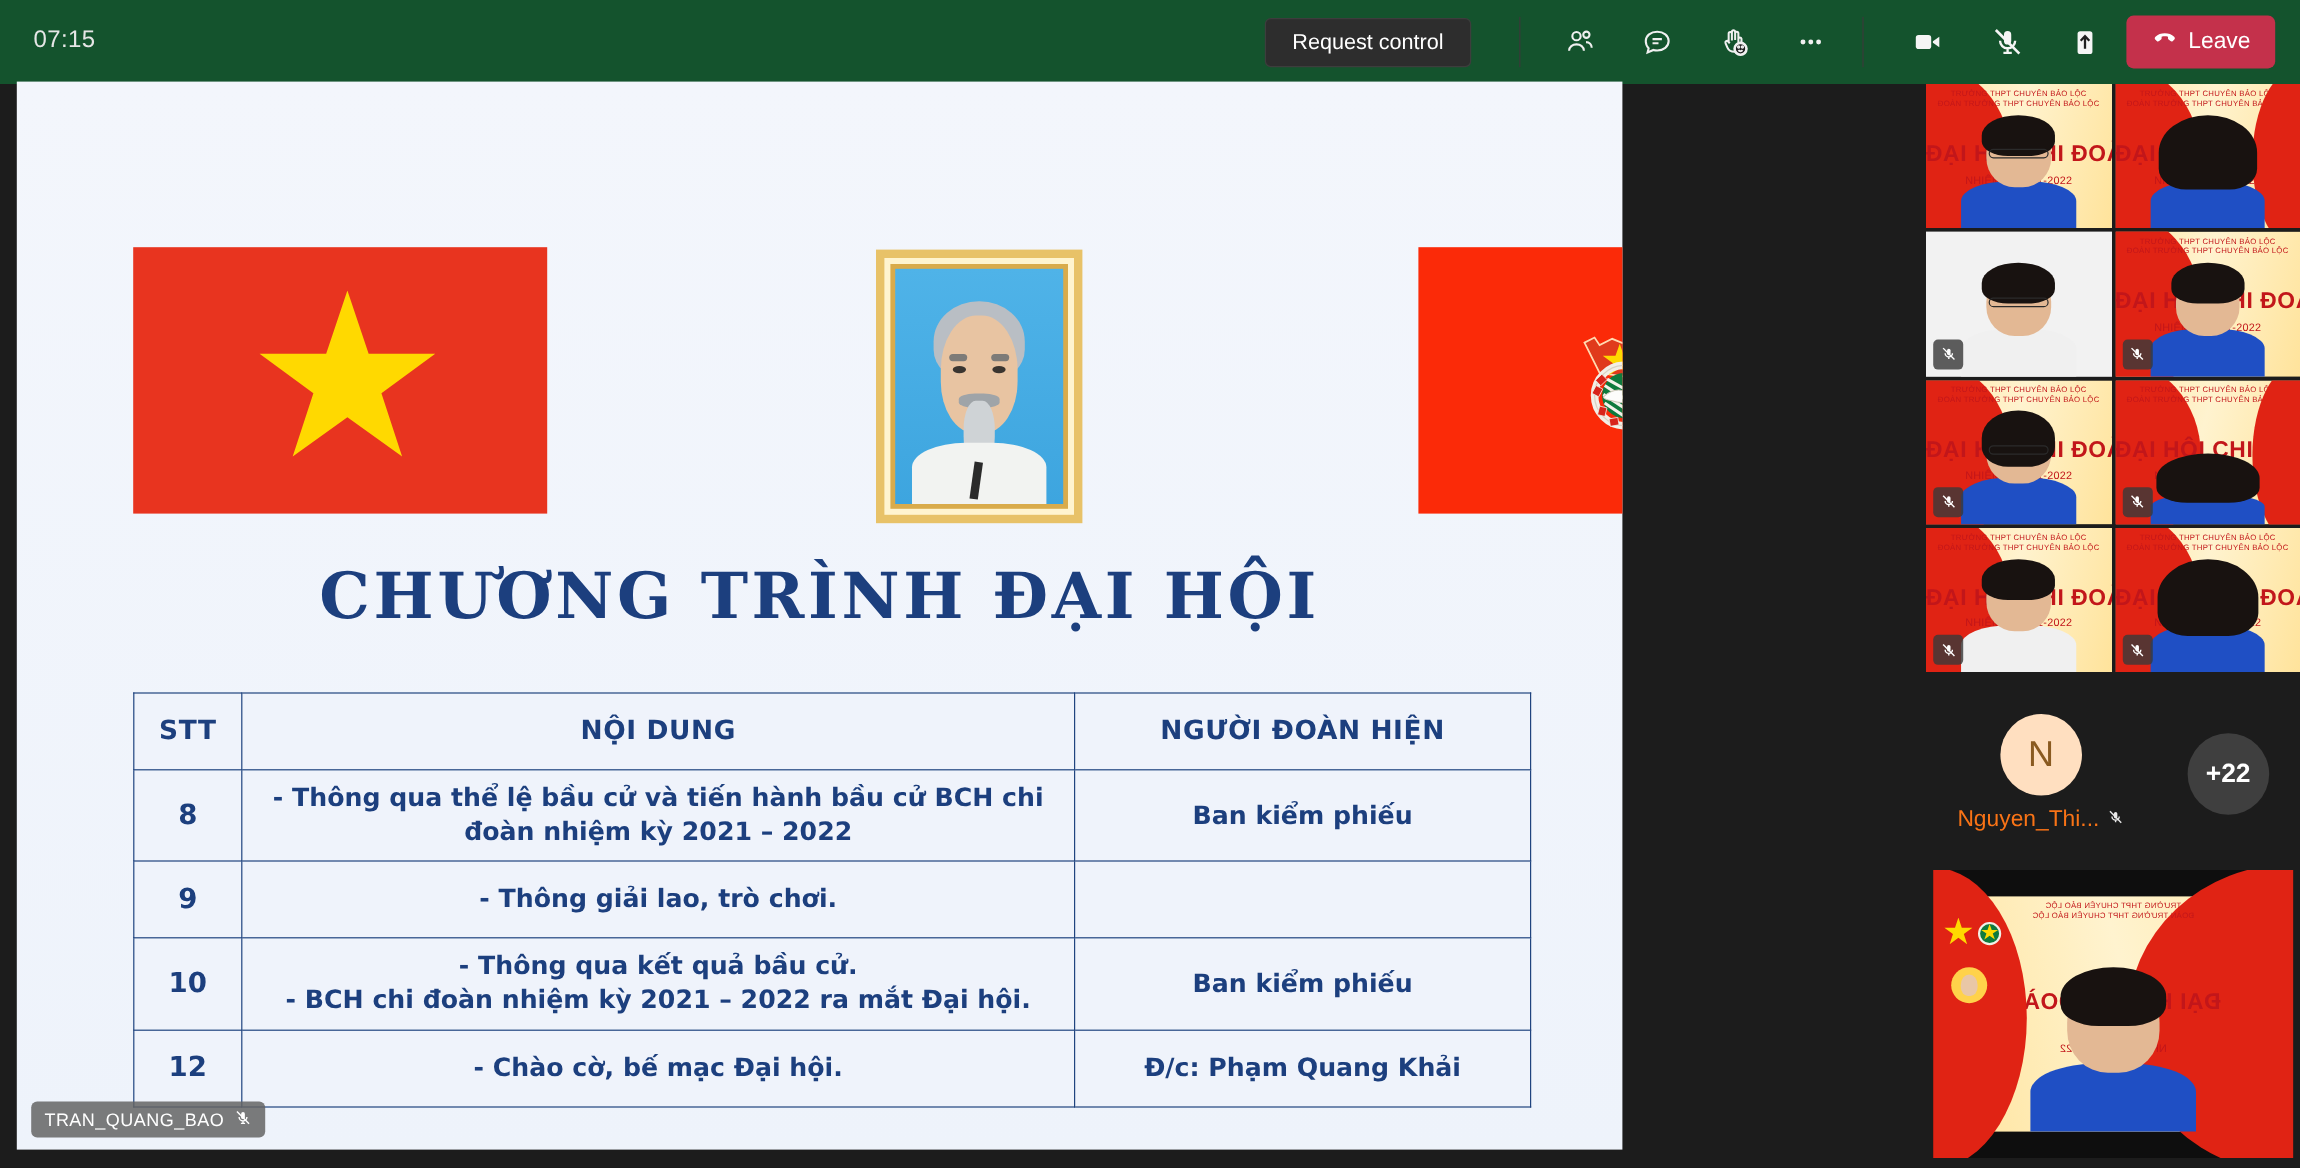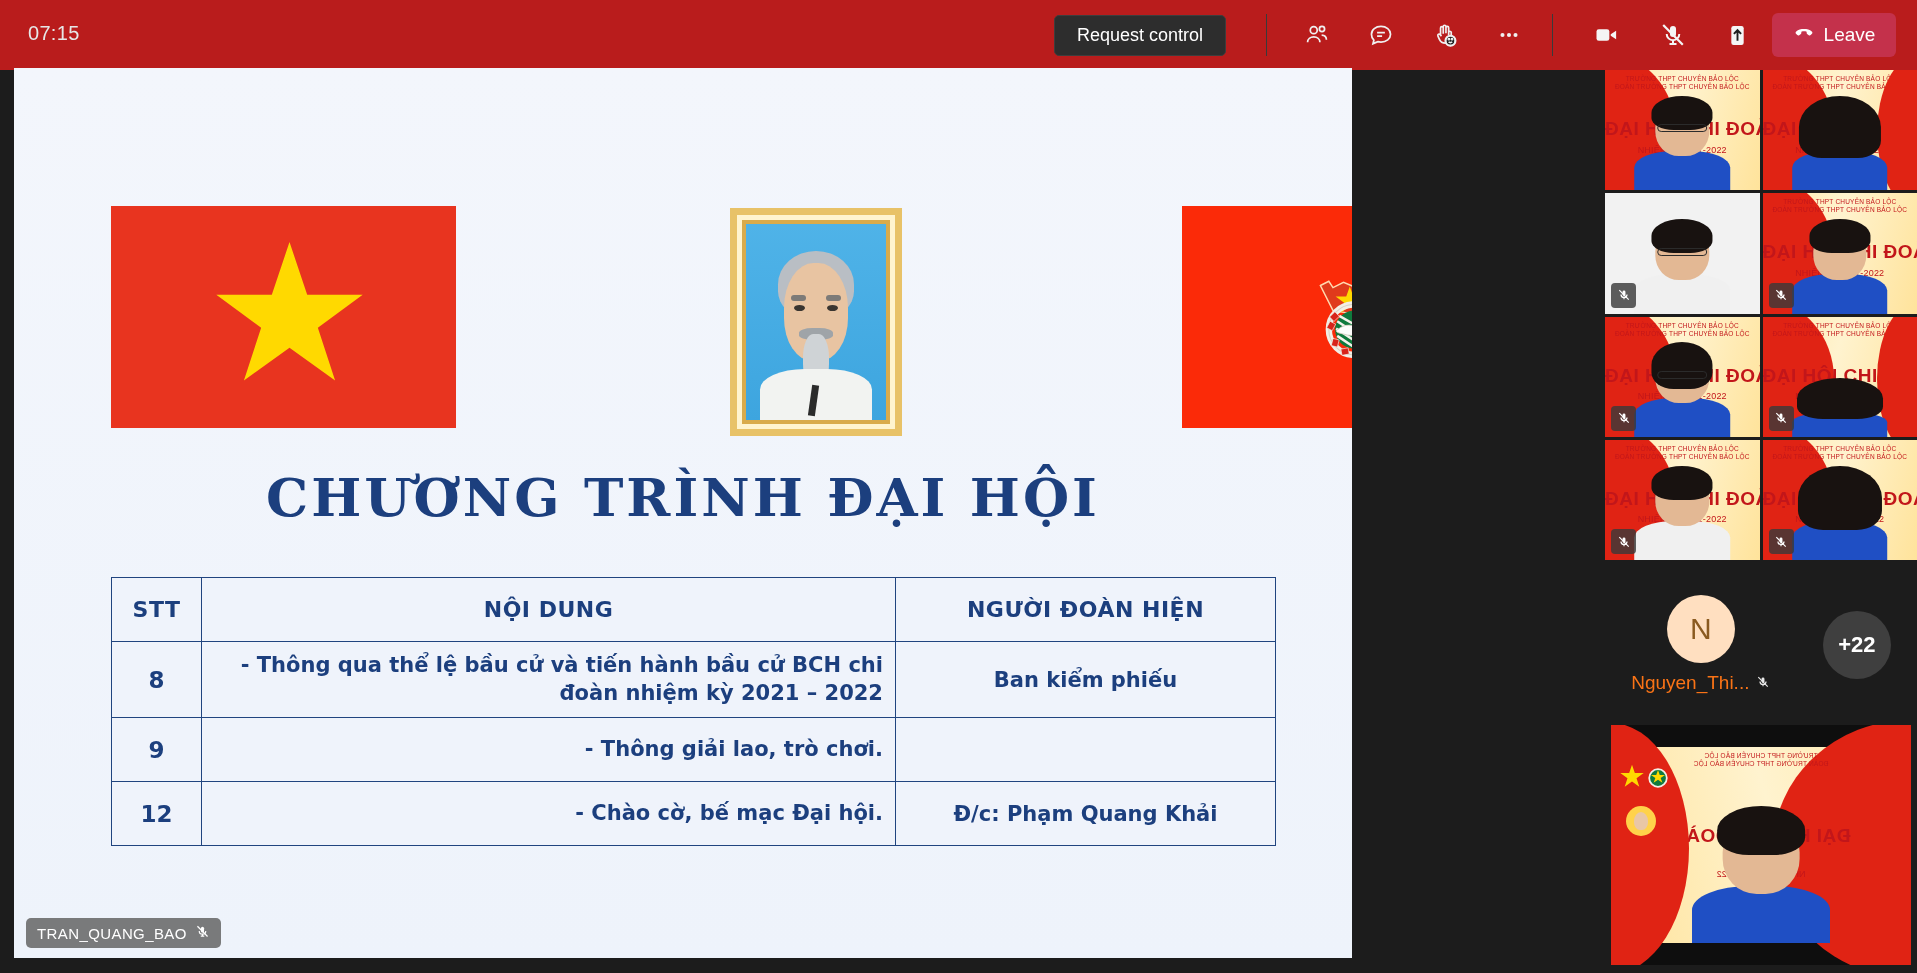--- a/index.html
+++ b/index.html
@@ -1,20 +1,20 @@
 <!DOCTYPE html>
 <html><head>
 <meta charset="utf-8">
 <style>
   * { margin:0; padding:0; box-sizing:border-box; }
   html,body { width:1917px; height:973px; overflow:hidden; background:#1c1c1c; }
   body { font-family:"Liberation Sans", sans-serif; }
 
   
-  .topbar{ position:absolute; left:0; top:0; width:1917px; height:70px; background:#b91c1c; display:flex; align-items:center; }
+  .topbar{ position:absolute; left:0; top:0; width:1917px; height:70px; background:#14532d; display:flex; align-items:center; }
   .clock{ position:absolute; left:28px; top:22px; color:#e6e6e6; font-size:20px; letter-spacing:.3px; }
   .req-ctrl{ position:absolute; left:1054px; top:15px; width:172px; height:41px; background:#2d2d2d;
              border:1px solid #3d3d3d; border-radius:5px; color:#fff; font-size:18px; cursor:pointer;
              display:flex; align-items:center; justify-content:center; }
   .divider{ position:absolute; top:14px; width:1px; height:42px; background:#3a3a3a; }
   .tb-ico{ position:absolute; top:12px; width:46px; height:46px; display:flex; align-items:center;
            justify-content:center; border-radius:5px; cursor:pointer; }
   .tb-ico svg{ display:block; }
   .leave{ position:absolute; left:1772px; top:13px; width:124px; height:44px; background:#c4314b;
           border-radius:6px; display:flex; align-items:center; justify-content:center; gap:9px;
@@ -55,21 +55,21 @@
                 font-family:"DejaVu Serif", serif; font-weight:700; font-size:53px; color:#1c3f7e;
                 letter-spacing:3px; white-space:nowrap; }
 
   
   .tbl{ position:absolute; left:97px; top:509px; width:1165px; border-collapse:collapse;
         table-layout:fixed; }
   .tbl td,.tbl th{ border:1.3px solid #20447f; color:#1c3f7e; background:#eff3fb;
                    font-family:"DejaVu Sans", sans-serif; font-weight:700; }
   .tbl th{ font-size:22px; padding:9px 4px; text-align:center; letter-spacing:.5px; }
   .c-stt{ width:90px; text-align:center; font-size:23px; }
-  .c-nd{ font-size:21px; padding:10px 12px; line-height:1.32; text-align:right; }
+  .c-nd{ font-size:21px; padding:10px 12px; line-height:1.32; text-align:center; }
   .c-ng{ width:380px; text-align:center; font-size:21px; padding:10px 6px; }
   .tbl tr{ height:64px; }
 
   .namebadge{ position:absolute; left:12px; bottom:10px; height:30px; background:#646464d9;
               border-radius:5px; display:flex; align-items:center; gap:8px; padding:0 11px;
               color:#fff; font-size:15px; letter-spacing:.4px; }
 
   
   .rail{ position:absolute; left:1605px; top:70px; width:312px; height:903px; background:#1c1c1c; }
   .tiles{ position:absolute; left:0; top:0; width:312px; height:490px;
@@ -262,20 +262,25 @@
           <td class="c-stt">8</td>
           <td class="c-nd">- Thông qua thể lệ bầu cử và tiến hành bầu cử BCH chi đoàn nhiệm kỳ 2021 – 2022</td>
           <td class="c-ng">Ban kiểm phiếu</td>
         </tr>
         <tr>
           <td class="c-stt">9</td>
           <td class="c-nd">- Thông giải lao, trò chơi.</td>
           <td class="c-ng"></td>
         </tr>
         <tr>
+          <td class="c-stt">10</td>
+          <td class="c-nd">- Thông qua kết quả bầu cử.<br>- BCH chi đoàn nhiệm kỳ 2021 – 2022 ra mắt Đại hội.</td>
+          <td class="c-ng">Ban kiểm phiếu</td>
+        </tr>
+        <tr>
           <td class="c-stt">12</td>
           <td class="c-nd">- Chào cờ, bế mạc Đại hội.</td>
           <td class="c-ng">Đ/c: Phạm Quang Khải</td>
         </tr>
       </tbody>
     </table>
 
     <div class="namebadge">
       <span>TRAN_QUANG_BAO</span>
       <span>

